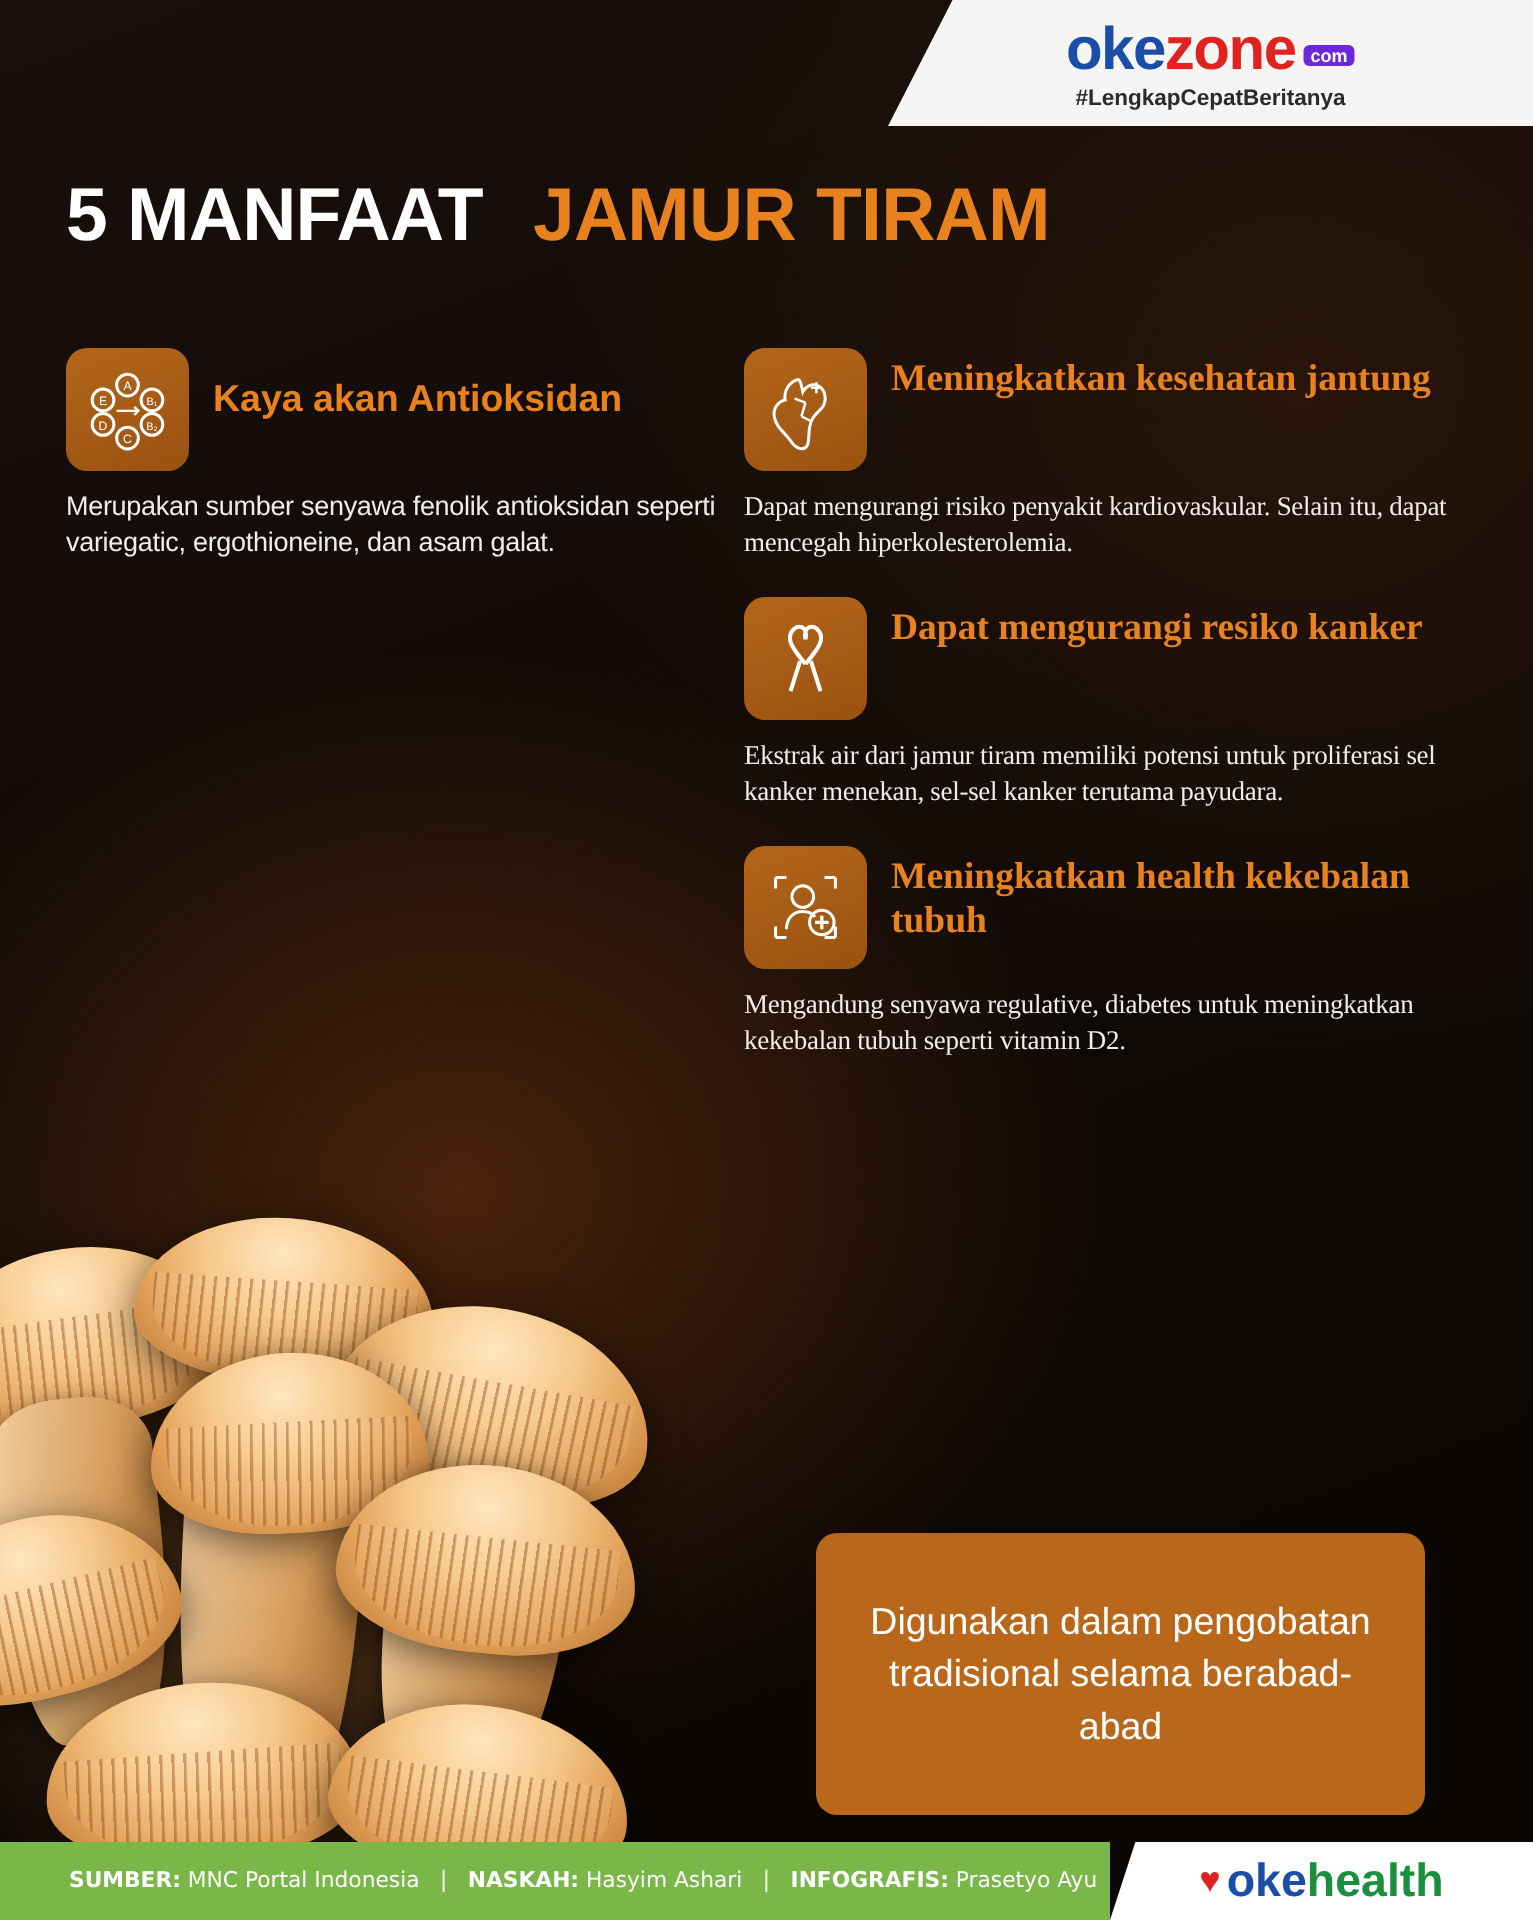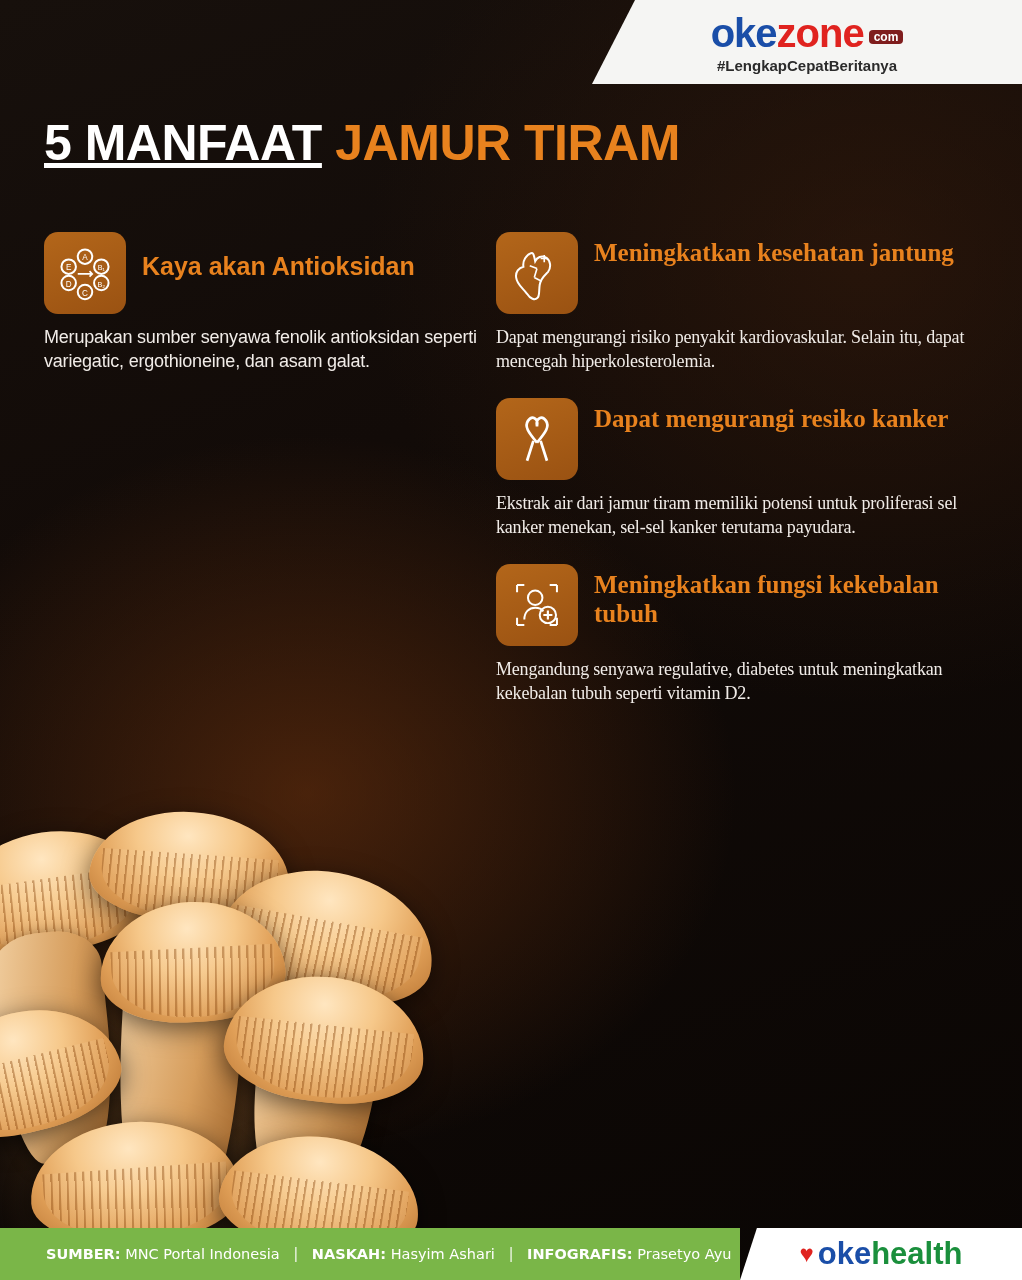--- a/index.html
+++ b/index.html
@@ -52,34 +52,34 @@
     position: absolute; top: 0; right: 0;
     width: 430px; height: 84px;
     background: #f5f5f3;
     clip-path: polygon(10% 0%, 100% 0%, 100% 100%, 0% 100%);
     display: flex; flex-direction: column; align-items: center; justify-content: center;
   }
   .brand-logo { font-size: 40px; font-weight: bold; letter-spacing: -1px; display:flex; align-items:center; }
   .brand-logo .oke { color: #1a4ea8; }
   .brand-logo .zone { color: #e0231f; }
   .brand-logo .dotcom {
-    background: #7f1d1d; color: #fff; font-size: 12px; font-weight: bold;
+    background: #6d28d9; color: #fff; font-size: 12px; font-weight: bold;
     border-radius: 4px; padding: 0 5px; margin-left: 5px; transform: translateY(4px);
     letter-spacing: 0;
   }
   .brand-tag { color: #2b2b2b; font-size: 15px; font-weight: bold; margin-top: 1px; }
 
   
   .headline {
     position: absolute; top: 118px; left: 44px; right: 40px;
     font-size: 50px; font-weight: bold; letter-spacing: -0.5px; line-height: 1;
     white-space: nowrap;
   }
-  .headline .w { color: #ffffff; text-decoration: underline; }
-  .headline .o { color: #e8821e; }
+  .headline .w { color: #ffffff; }
+  .headline .o { color: #e8821e; margin-left: 20px; }
 
   
   .col-left  { position: absolute; left: 44px;  top: 232px; width: 450px; }
   .col-right { position: absolute; left: 496px; top: 232px; width: 470px; font-family: Liberation Serif, serif; }
 
   .block { margin-bottom: 24px; }
   .block-head { display: flex; align-items: flex-start; gap: 16px; }
   .icon-box {
     flex: 0 0 auto; width: 82px; height: 82px; border-radius: 14px;
     background: linear-gradient(160deg,#b3661a,#9a5212);
@@ -223,27 +223,30 @@
       <div class="block-head">
         <div class="icon-box">
           <svg viewBox="0 0 64 64" fill="none" stroke="#fff" stroke-width="2.2">
             <path d="M10 10 h8 M10 10 v8 M54 10 h-8 M54 10 v8 M10 54 h8 M10 54 v-8 M54 54 h-8 M54 54 v-8" stroke-dasharray="0"></path>
             <circle cx="30" cy="24" r="8"></circle>
             <path d="M18 48 c0 -8 5 -13 12 -13 c4 0 7 1 9 4"></path>
             <circle cx="44" cy="43" r="9"></circle>
             <path d="M44 38 v10 M39 43 h10" stroke-width="2.4"></path>
           </svg>
         </div>
-        <div class="block-title two-line">Meningkatkan fungsi kekebalan tubuh</div>
+        <div class="block-title two-line">Meningkatkan health kekebalan tubuh</div>
       </div>
       <div class="block-body">Mengandung senyawa regulative, diabetes untuk meningkatkan kekebalan tubuh seperti vitamin D2.</div>
     </div>
 
   </div>
 
+  <div class="callout">
+    <span>Digunakan dalam pengobatan tradisional selama berabad-abad</span>
+  </div>
 
   <div class="footer">
     <div class="footer-left">
       <div class="footer-credit">
         <b>SUMBER:</b>
         <span>MNC Portal Indonesia</span>
       </div>
       <span class="sep">|</span>
       <div class="footer-credit">
         <b>NASKAH:</b>

